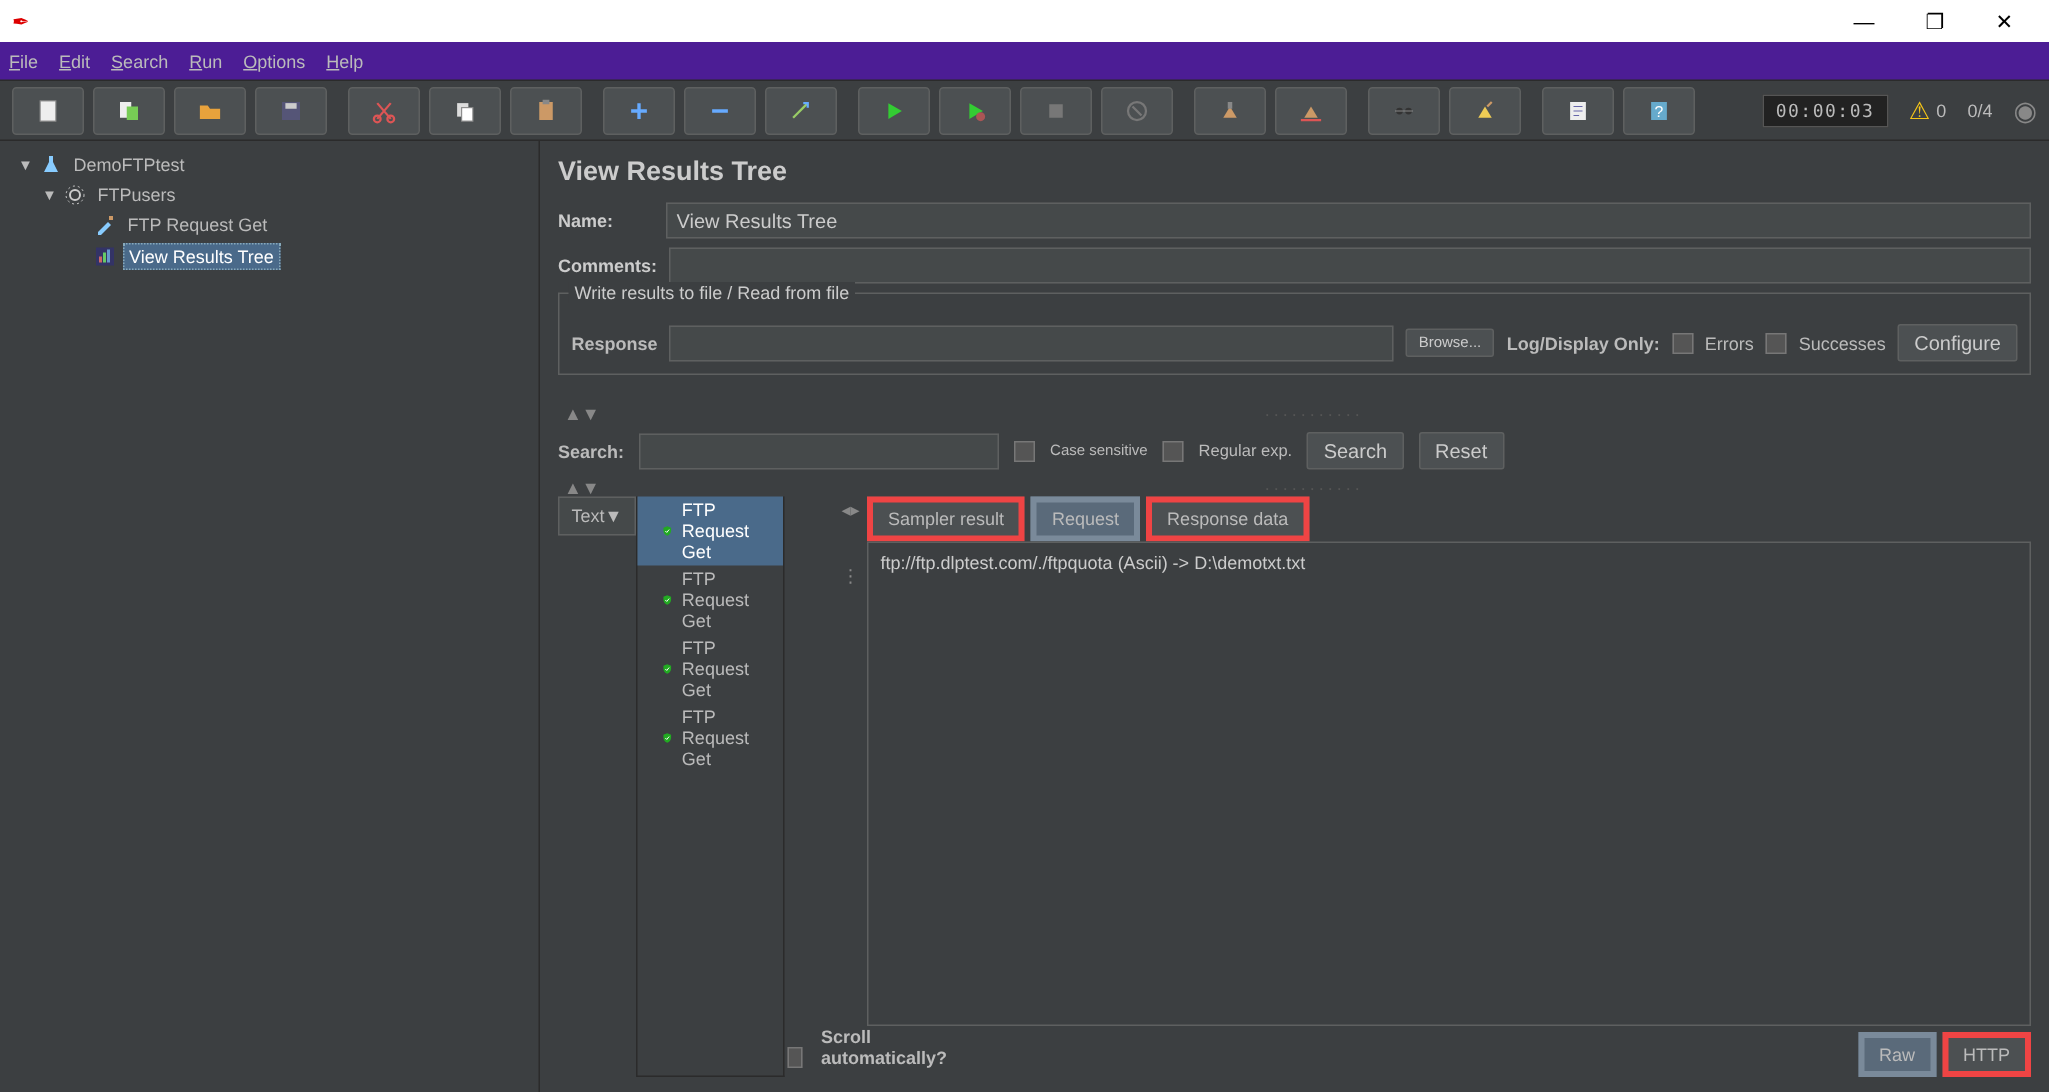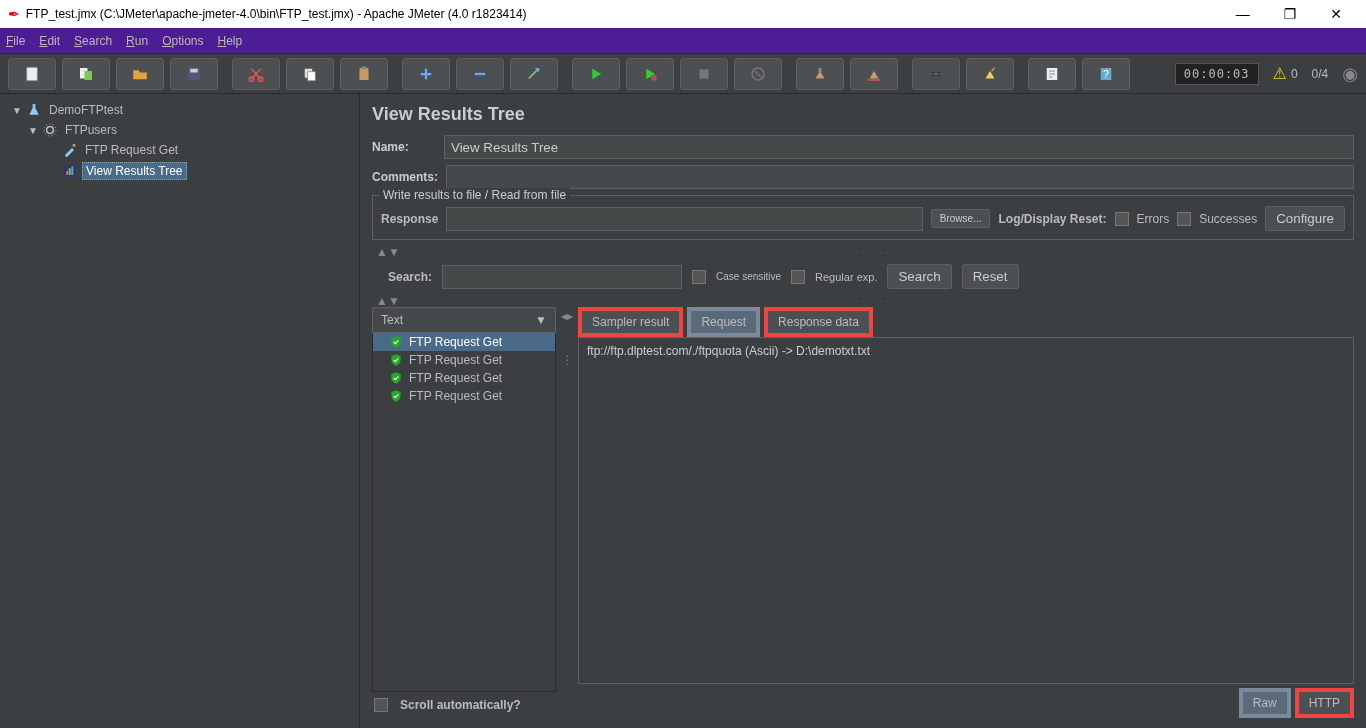--- a/index.html
+++ b/index.html
@@ -26,33 +26,33 @@
 .tree-node.l3 { padding-left: 44px; }
 .tw { color: #bbb; font-size: 10px; width: 10px; display: inline-block; }
 .node-label { padding: 1px 3px; }
 .node-label.selected { background: #4a6a8a; color: #fff; border: 1px dotted #8ab; }
 .icon-sm { width: 16px; height: 16px; display: inline-flex; align-items: center; justify-content: center; }
 .main-panel { flex: 1; background: #3c3f41; padding: 10px 12px; display: flex; flex-direction: column; overflow: hidden; }
 .main-title { font-size: 18px; font-weight: bold; color: #ccc; margin-bottom: 10px; }
 .form-row { display: flex; align-items: center; margin-bottom: 6px; gap: 8px; }
 .form-row label { font-weight: bold; color: #ccc; min-width: 64px; }
 .txt { flex: 1; background: #45494a; border: 1px solid #5e6060; padding: 4px 6px; color: #ccc; height: 24px; }
-.fieldset { border: 1px solid #5e6060; padding: 10px 8px 8px; margin-bottom: 6px; position: relative; }
+.fieldset { border: 1px solid #5e6060; padding: 20px 8px 8px; margin-bottom: 20px; position: relative; }
 .fieldset .legend { position: absolute; top: -8px; left: 6px; background: #3c3f41; padding: 0 4px; color: #ccc; }
 .file-row { display: flex; align-items: center; gap: 8px; }
 .btn { background: #4c5052; border: 1px solid #5e6060; padding: 4px 10px; color: #ccc; cursor: pointer; border-radius: 2px; }
 .btn-sm { padding: 3px 8px; font-size: 10px; }
 .chk { width: 14px; height: 14px; background: #555; border: 1px solid #777; display: inline-block; }
 .splitter-h { height: 12px; display: flex; align-items: center; padding: 0 4px; color: #888; gap: 2px; }
 .splitter-dots { flex: 1; text-align: center; color: #555; letter-spacing: 2px; }
 .search-row { display: flex; align-items: center; gap: 10px; margin: 6px 0; }
-.search-row label { font-weight: bold; margin-left: 16px; }
+.search-row label { font-weight: bold; }
 .search-row .txt { flex: 0 0 240px; }
 .lower { flex: 1; display: flex; gap: 6px; min-height: 0; }
-.combo-col { width: 184px; display: flex; flex-direction: column; }
+.combo-col { width: 184px; display: flex; flex-direction: row; }
 .combo { background: #45494a; border: 1px solid #5e6060; display: flex; justify-content: space-between; align-items: center; padding: 4px 8px; height: 26px; }
 .result-list { flex: 1; background: #3c3f41; border: 1px solid #2b2b2b; border-top: none; }
 .result-item { display: flex; align-items: center; gap: 6px; padding: 2px 16px; }
 .result-item.selected { background: #4a6a8a; color: #fff; }
 .shield { width: 14px; height: 14px; }
 .split-v { width: 10px; display: flex; flex-direction: column; align-items: center; justify-content: flex-start; color: #888; padding-top: 2px; }
 .detail-col { flex: 1; display: flex; flex-direction: column; }
 .tabs { display: flex; gap: 4px; }
 .tab { background: #4c5052; border: 4px solid #ef4444; padding: 4px 10px; cursor: pointer; }
 .tab.active { background: #5a6a7a; border-color: #7a8a9a; }
@@ -60,21 +60,20 @@
 .bottom-tabs { display: flex; gap: 4px; margin-top: 4px; justify-content: flex-end; }
 .foot-row { display: flex; align-items: flex-end; gap: 12px; padding: 6px 2px; }
 .yellow-tri { color: #f5c518; font-size: 16px; }
 </style>
 </head>
 <body>
 
 <div class="titlebar">
   <div class="titlebar-left">
     <span class="feather">✒</span>
-    <span>FTP_test.jmx (C:\JMeter\apache-jmeter-4.0\bin\FTP_test.jmx) - Apache JMeter (4.0 r1823414)</span>
   </div>
   <div class="win-controls">
     <span>—</span>
     <span>❐</span>
     <span>✕</span>
   </div>
 </div>
 
 <div class="menubar">
   <span><u>F</u>ile</span>
@@ -284,21 +283,21 @@
       <label style="min-width:auto">Comments:</label>
       <input class="txt" style="">
     </div>
 
     <div class="fieldset">
       <span class="legend">Write results to file / Read from file</span>
       <div class="file-row">
         <label style="font-weight:bold">Response</label>
         <input class="txt" style="flex: 1 1 0%;">
         <button class="btn btn-sm">Browse...</button>
-        <label style="font-weight:bold">Log/Display Reset:</label>
+        <label style="font-weight:bold">Log/Display Only:</label>
         <span class="chk"></span>
         <span>Errors</span>
         <span class="chk"></span>
         <span>Successes</span>
         <button class="btn">Configure</button>
       </div>
     </div>
 
     <div class="splitter-h">
       <span>▲▼</span>

